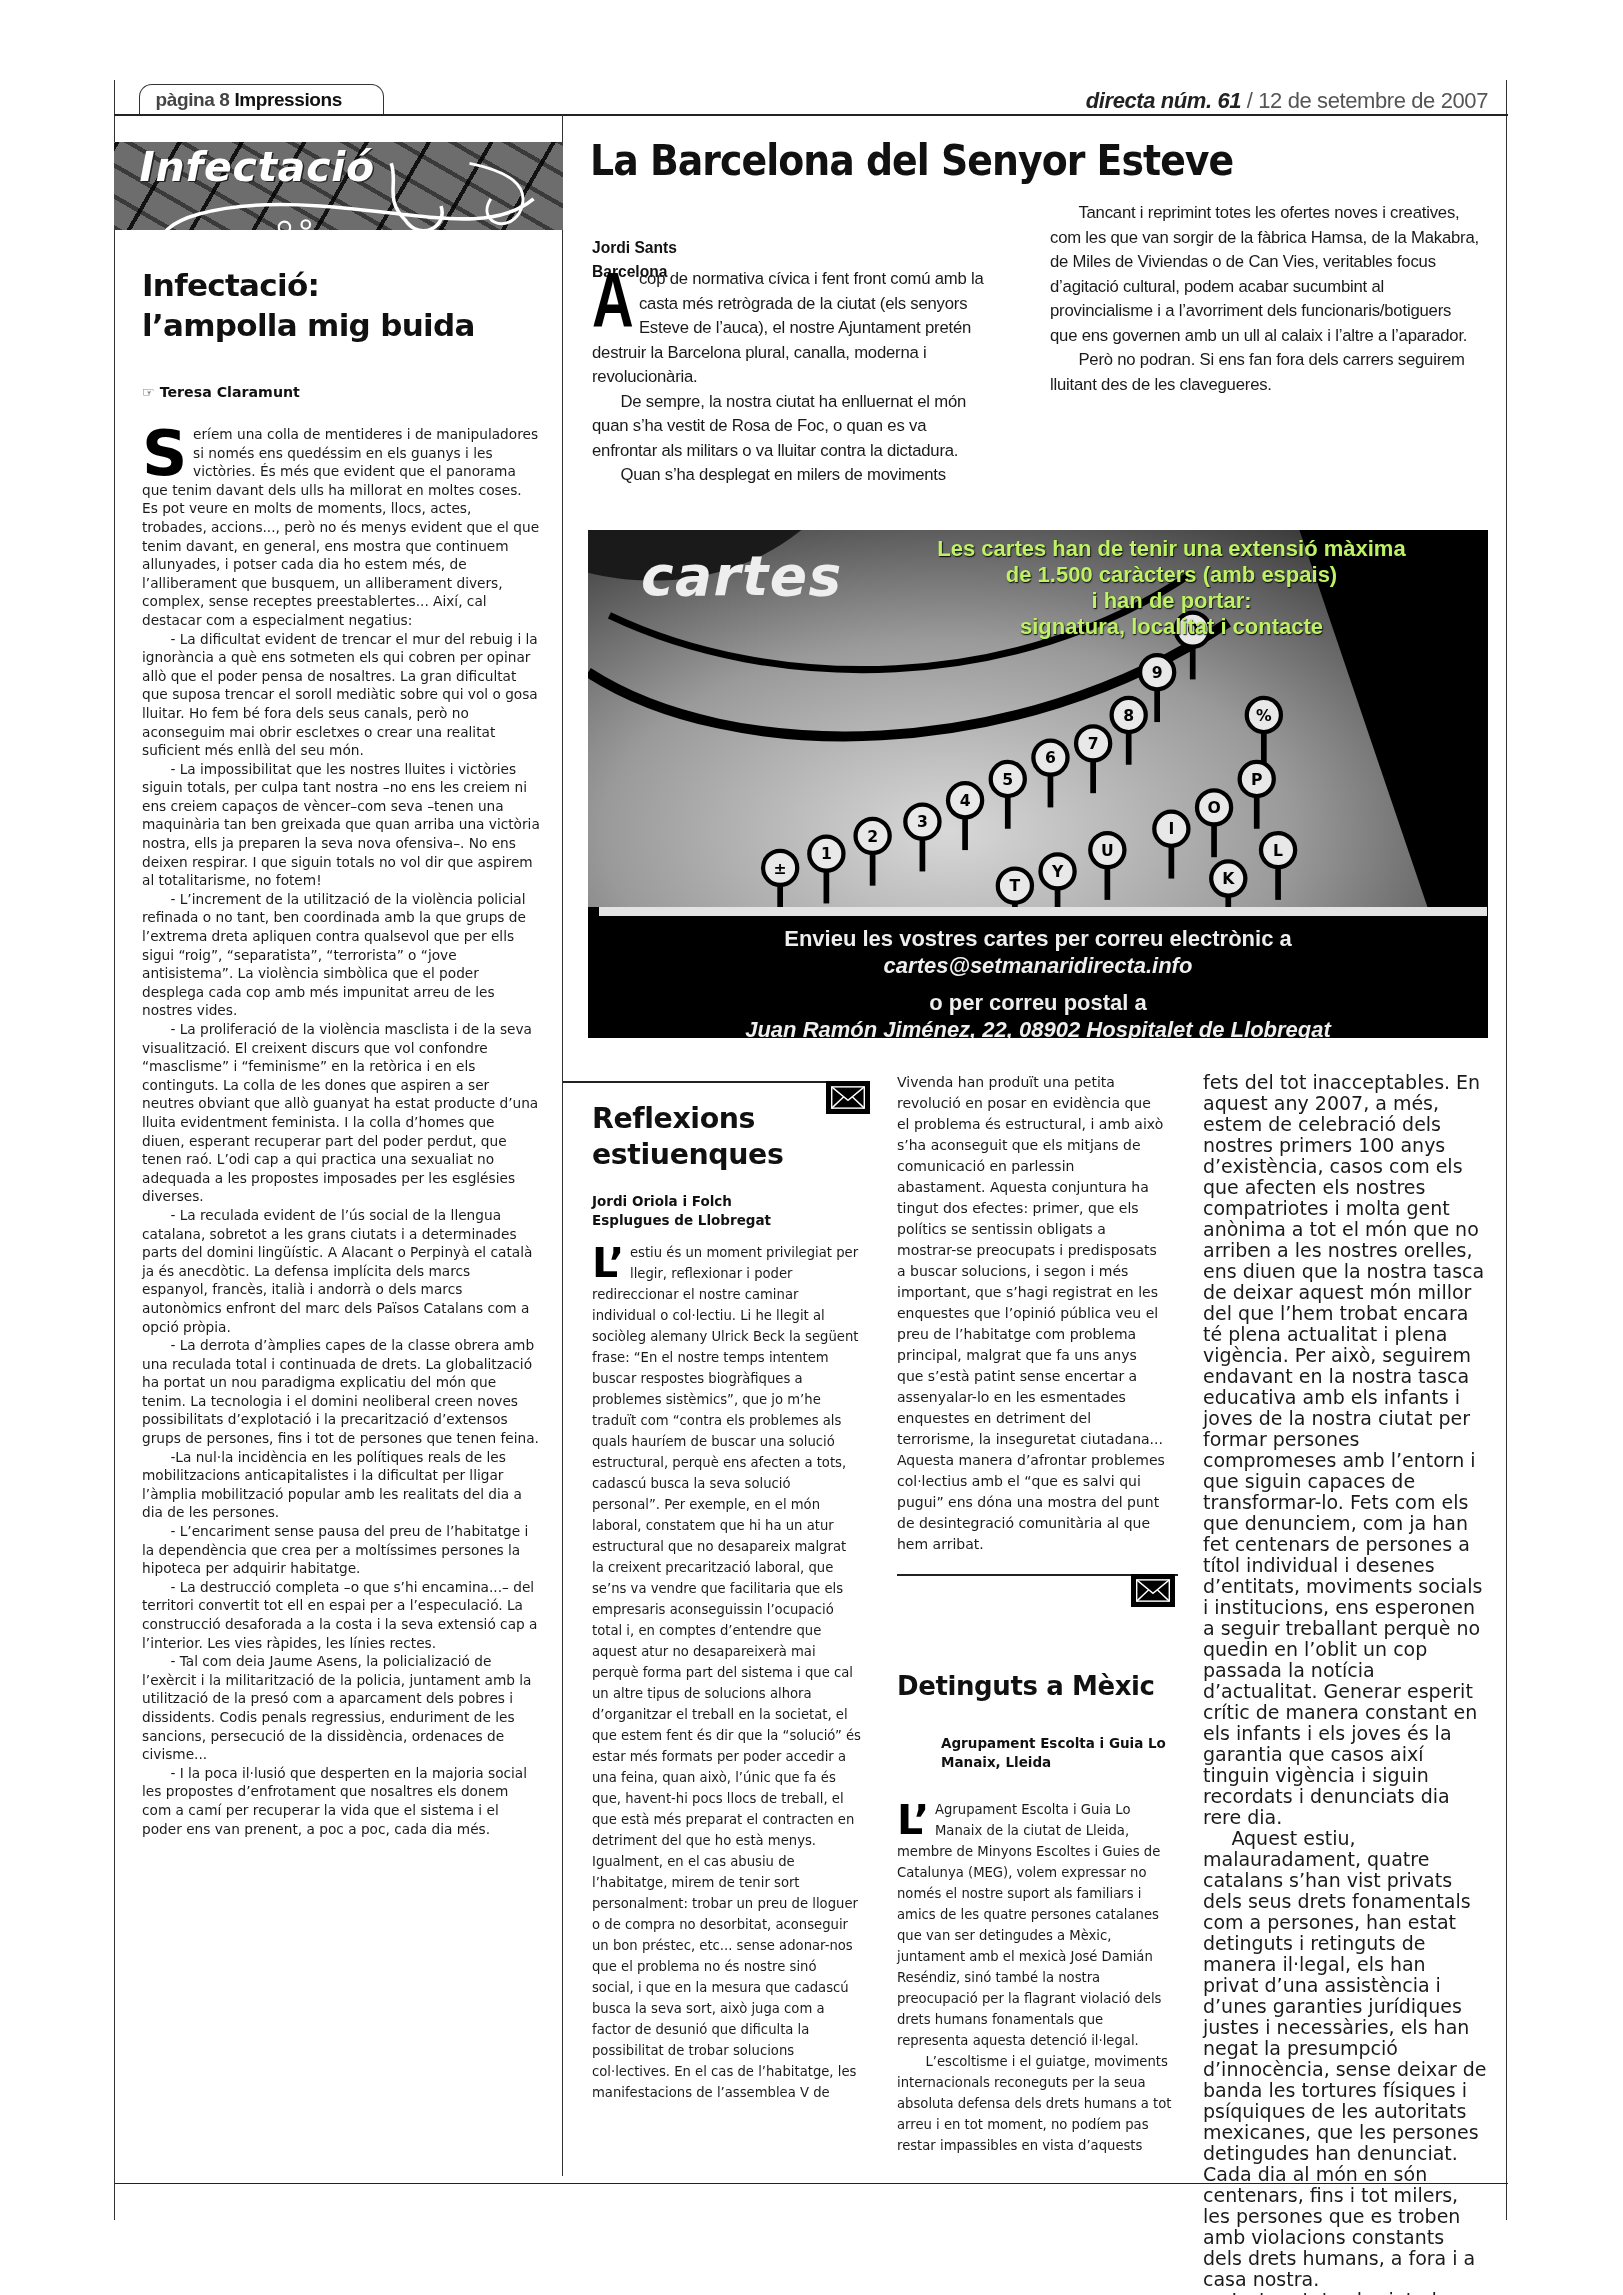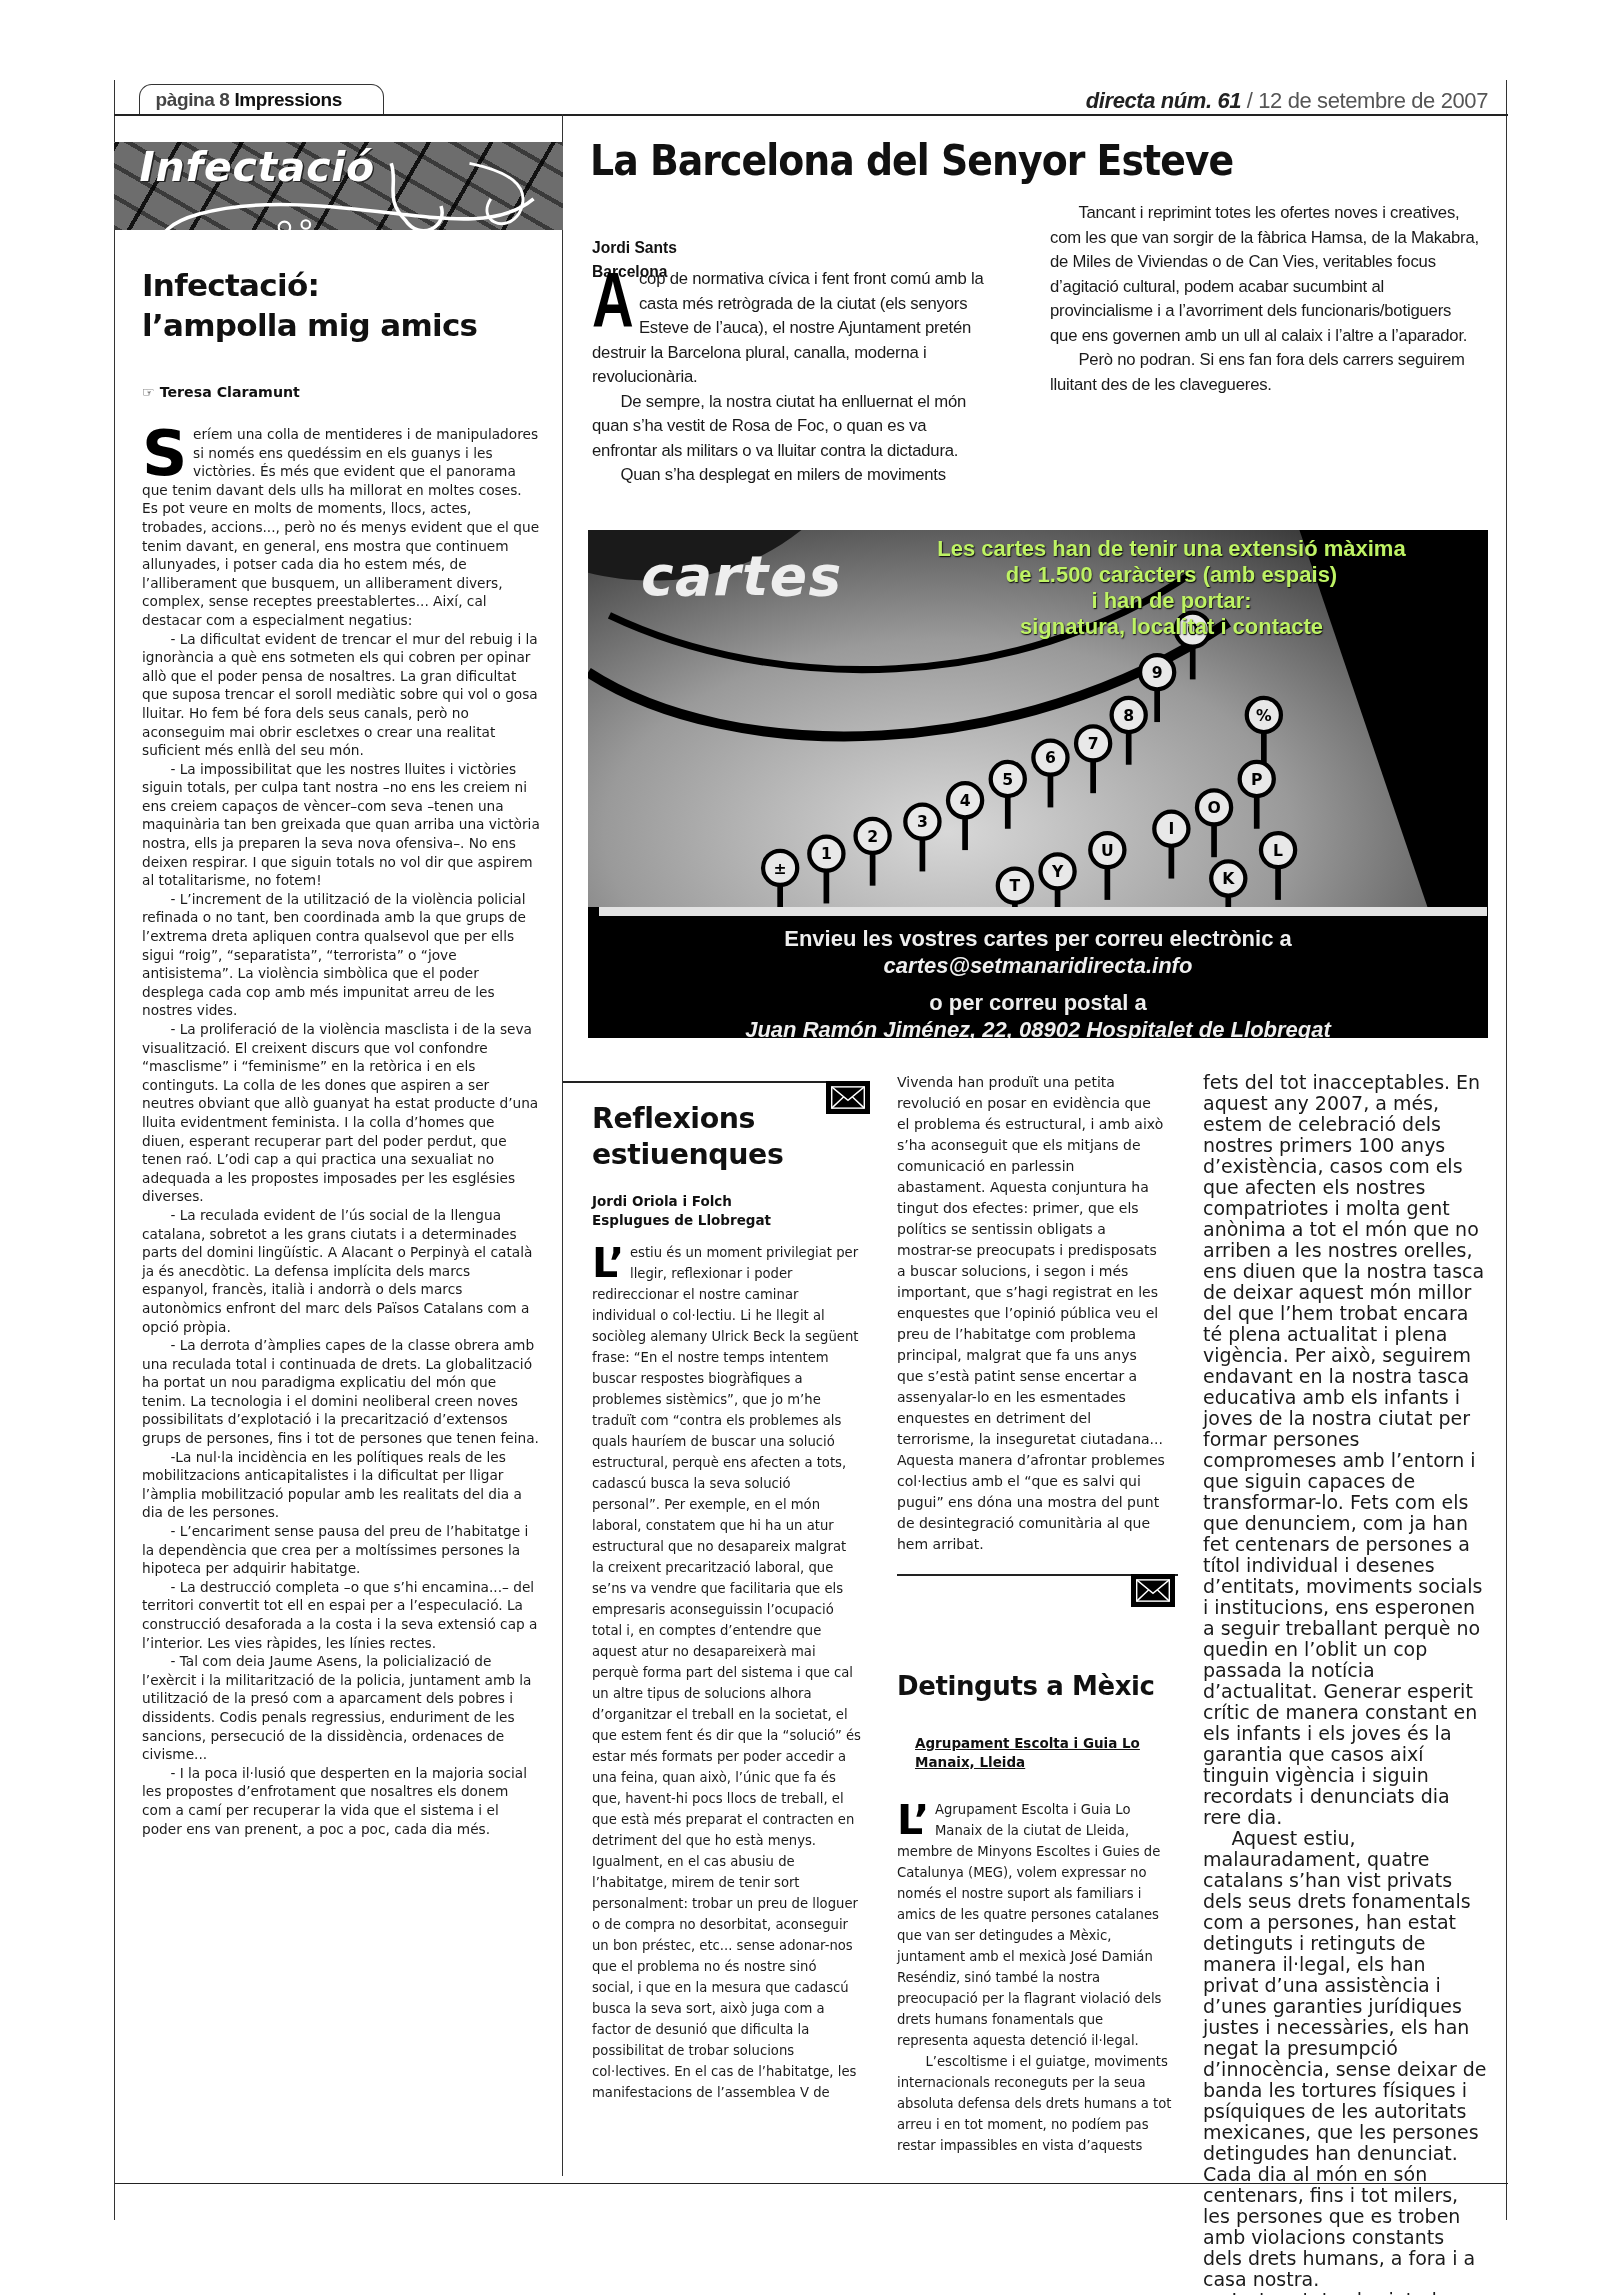--- a/index.html
+++ b/index.html
@@ -135,21 +135,21 @@
     <path d="M360 10 C 370 40, 350 60, 380 90 C 400 120, 440 100, 430 70" stroke="#fff" stroke-width="5" fill="none"></path>
     <path d="M470 10 C 520 20, 560 40, 540 80 C 520 110, 480 90, 500 60" stroke="#fff" stroke-width="4" fill="none"></path>
     <circle cx="210" cy="100" r="8" stroke="#fff" stroke-width="3" fill="none"></circle>
     <circle cx="240" cy="96" r="6" stroke="#fff" stroke-width="3" fill="none"></circle>
   </svg>
   <div class="banner-title">Infectació</div>
 </div>
 
 <div class="left-title">
   <div>Infectació:</div>
-  <div>l’ampolla mig amics</div>
+  <div>l’ampolla mig buida</div>
 </div>
 <div class="left-author">
   <span style="font-weight:normal">☞</span>
   <span>Teresa Claramunt</span>
 </div>
 
 <div class="col-text" id="left-body" style="left:142px; top:425px; width:398px;">
   <p class="first"><span class="dropcap">S</span><span>eríem una colla de mentideres i de manipuladores si només ens quedéssim en els guanys i les victòries. És més que evident que el panorama que tenim davant dels ulls ha millorat en moltes coses. Es pot veure en molts de moments, llocs, actes, trobades, accions..., però no és menys evident que el que tenim davant, en general, ens mostra que continuem allunyades, i potser cada dia ho estem més, de l’alliberament que busquem, un alliberament divers, complex, sense receptes preestablertes... Així, cal destacar com a especialment negatius:</span></p>
   <p>- La dificultat evident de trencar el mur del rebuig i la ignorància a què ens sotmeten els qui cobren per opinar allò que el poder pensa de nosaltres. La gran dificultat que suposa trencar el soroll mediàtic sobre qui vol o gosa lluitar. Ho fem bé fora dels seus canals, però no aconseguim mai obrir escletxes o crear una realitat suficient més enllà del seu món.</p>
   <p>- La impossibilitat que les nostres lluites i victòries siguin totals, per culpa tant nostra –no ens les creiem ni ens creiem capaços de vèncer–com seva –tenen una maquinària tan ben greixada que quan arriba una victòria nostra, ells ja preparen la seva nova ofensiva–. No ens deixen respirar. I que siguin totals no vol dir que aspirem al totalitarisme, no fotem!</p>
@@ -328,21 +328,21 @@
 <div class="hline" style="left:563px; top:2183px; width:306px; height:1.4px;"></div>
 
 <div class="hline" style="left:897px; top:1574px; width:281px;"></div>
 <div class="env-icon" style="left:1131px; top:1574px;">
   <svg width="34" height="23" viewBox="0 0 48 32">
       <rect x="1" y="1" width="46" height="30" fill="none" stroke="#fff" stroke-width="2"></rect>
       <path d="M1 1 L24 20 L47 1 M1 31 L18 15 M47 31 L30 15" stroke="#fff" stroke-width="2" fill="none"></path>
     </svg>
 </div>
 <div class="letter-title" style="left:897px; top:1668px; font-size:26px;">Detinguts a Mèxic</div>
-<div class="letter-author" style="left:915px; top:1734px;text-decoration:underline;">
+<div class="letter-author" style="left:941px; top:1734px;">
   <div>Agrupament Escolta i Guia Lo</div>
   <div>Manaix, Lleida</div>
 </div>
 <div class="col-text" style="left:897px; top:1799px; width:281px; font-size:13.2px; line-height:21px;">
   <p class="first"><span class="dropcap" style="font-size:41px; line-height:37px;">L’</span><span>Agrupament Escolta i Guia Lo Manaix de la ciutat de Lleida, membre de Minyons Escoltes i Guies de Catalunya (MEG), volem expressar no només el nostre suport als familiars i amics de les quatre persones catalanes que van ser detingudes a Mèxic, juntament amb el mexicà José Damián Reséndiz, sinó també la nostra preocupació per la flagrant violació dels drets humans fonamentals que representa aquesta detenció il·legal.</span></p>
   <p>L’escoltisme i el guiatge, moviments internacionals reconeguts per la seua absoluta defensa dels drets humans a tot arreu i en tot moment, no podíem pas restar impassibles en vista d’aquests</p>
 </div>
 <div class="col-text" style="left:1203px; top:1072px; width:284px; font-size:19px; line-height:21px;">
   <p class="first">fets del tot inacceptables. En aquest any 2007, a més, estem de celebració dels nostres primers 100 anys d’existència, casos com els que afecten els nostres compatriotes i molta gent anònima a tot el món que no arriben a les nostres orelles, ens diuen que la nostra tasca de deixar aquest món millor del que l’hem trobat encara té plena actualitat i plena vigència. Per això, seguirem endavant en la nostra tasca educativa amb els infants i joves de la nostra ciutat per formar persones compromeses amb l’entorn i que siguin capaces de transformar-lo. Fets com els que denunciem, com ja han fet centenars de persones a títol individual i desenes d’entitats, moviments socials i institucions, ens esperonen a seguir treballant perquè no quedin en l’oblit un cop passada la notícia d’actualitat. Generar esperit crític de manera constant en els infants i els joves és la garantia que casos així tinguin vigència i siguin recordats i denunciats dia rere dia.</p>
   <p>Aquest estiu, malauradament, quatre catalans s’han vist privats dels seus drets fonamentals com a persones, han estat detinguts i retinguts de manera il·legal, els han privat d’una assistència i d’unes garanties jurídiques justes i necessàries, els han negat la presumpció d’innocència, sense deixar de banda les tortures físiques i psíquiques de les autoritats mexicanes, que les persones detingudes han denunciat. Cada dia al món en són centenars, fins i tot milers, les persones que es troben amb violacions constants dels drets humans, a fora i a casa nostra.</p>

